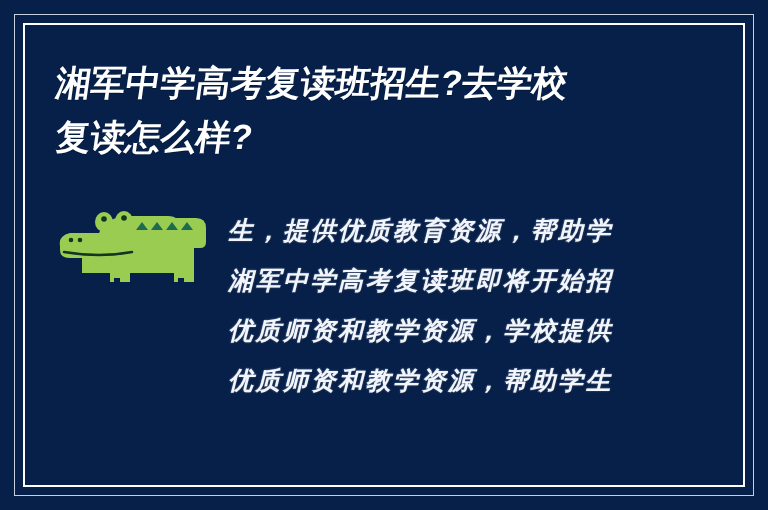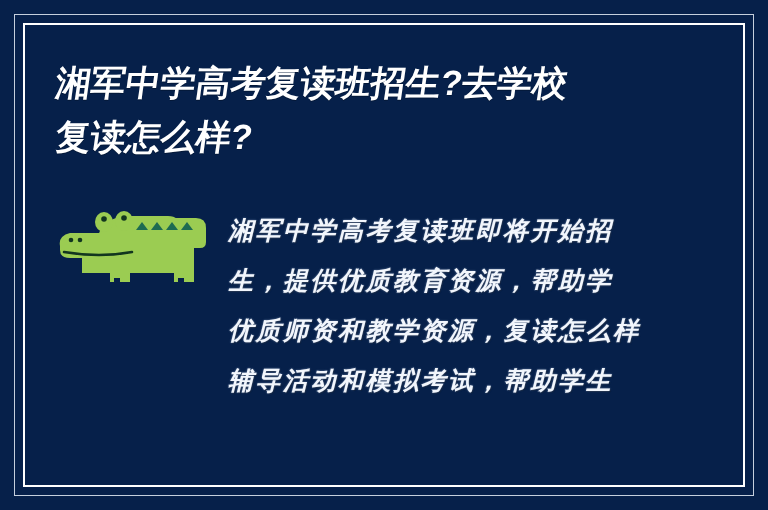--- a/index.html
+++ b/index.html
@@ -136,19 +136,19 @@
 
       <path d="M58 72 L58 86 L62 86 L62 82 L68 82 L68 86 L78 86 L78 72 Z" fill="#9bcc52"></path>
 
       <path d="M122 72 L122 86 L126 86 L126 82 L132 82 L132 86 L142 86 L142 72 Z" fill="#9bcc52"></path>
 
       <rect x="40" y="62" width="102" height="12" fill="#9bcc52"></rect>
     </svg>
   </div>
 
   <div id="body-copy">
+    <div class="body-line">生，提供优质教育资源，帮助学</div>
     <div class="body-line">湘军中学高考复读班即将开始招</div>
-    <div class="body-line">生，提供优质教育资源，帮助学</div>
-    <div class="body-line">优质师资和教学资源，复读怎么样</div>
-    <div class="body-line">辅导活动和模拟考试，帮助学生</div>
+    <div class="body-line">优质师资和教学资源，学校提供</div>
+    <div class="body-line">优质师资和教学资源，帮助学生</div>
   </div>
 
 </div>
 
 </body></html>

